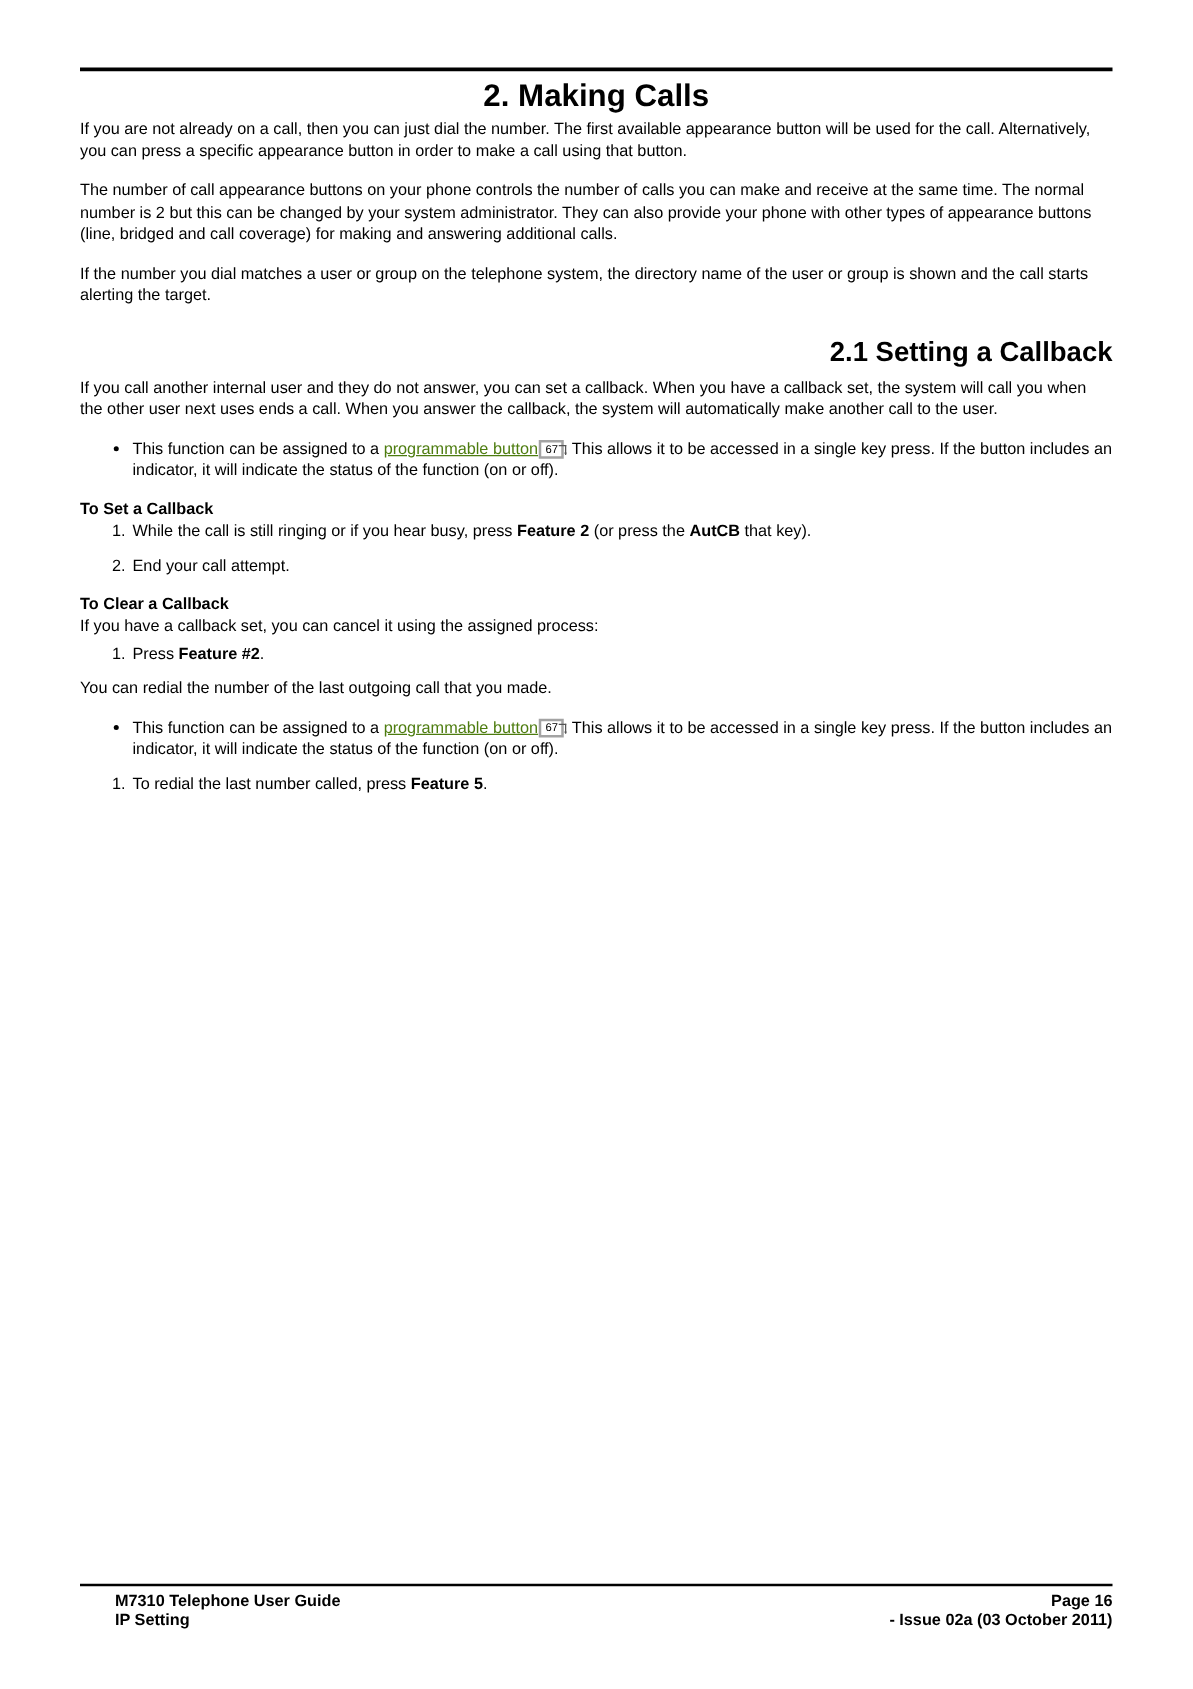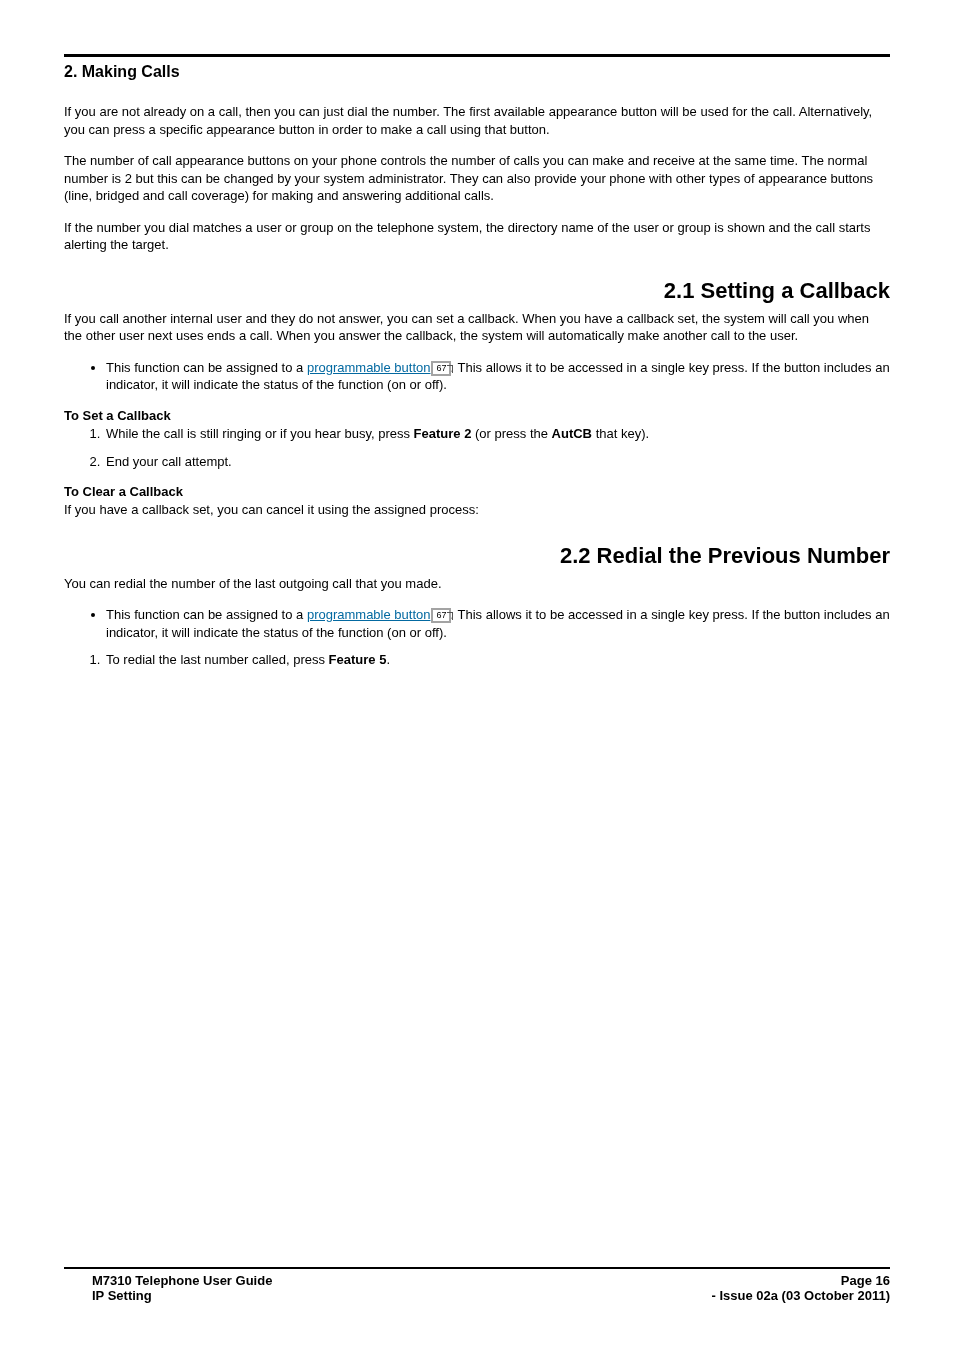--- a/index.html
+++ b/index.html
@@ -15,42 +15,43 @@
   }
   .page {
     padding: 54px 64px 0 64px;
   }
   .rule-top {
     border-top: 3px solid #000;
     margin-bottom: 6px;
   }
   h1.h1 {
     font-family: Arial, Helvetica, sans-serif;
-    font-size: 16px;
+    font-size: 25px;
     font-weight: bold;
-    margin: 0 0 22px 0;
+    margin: 0 0 2px 0;
+    text-align: center;
   }
   h2.h2 {
     font-family: Arial, Helvetica, sans-serif;
     font-size: 22px;
     font-weight: bold;
     margin: 24px 0 6px 0;
     text-align: right;
   }
   p { margin: 0 0 14px 0; line-height: 1.35; }
   .subhead {
     font-weight: bold;
     margin: 14px 0 2px 0;
   }
   ul.b { margin: 0 0 10px 0; padding-left: 42px; }
   ul.b li { margin: 0 0 6px 0; line-height: 1.35; }
   ol.n { margin: 0 0 10px 0; padding-left: 40px; }
   ol.n li { margin: 0 0 10px 0; line-height: 1.35; padding-left: 2px; }
   ol.n li::marker { font-size: 13px; }
-  a.link { color: #0369a1; text-decoration: underline; }
+  a.link { color: #4d7c0f; text-decoration: underline; }
   .pgref {
     display: inline-block;
     border: 2px solid #a3a3a3;
     font-size: 9px;
     line-height: 1;
     padding: 1px 2px 1px 3px;
     vertical-align: 1px;
     margin-left: 1px;
     font-family: Arial, sans-serif;
     position: relative;
@@ -96,22 +97,26 @@
   <div class="subhead">To Set a Callback</div>
   <ol class="n">
     <li>
       <span>While the call is still ringing or if you hear busy, press </span><b>Feature 2</b><span> (or press the </span><b>AutCB</b><span> that key).</span>
     </li>
     <li>End your call attempt.</li>
   </ol>
 
   <div class="subhead">To Clear a Callback</div>
   <p class="nomargin">If you have a callback set, you can cancel it using the assigned process:</p>
+  <ol class="n">
+    <li>
+      <span>Press </span><b>Feature #2</b><span>.</span>
+    </li>
+  </ol>
 
-  <h2 class="h2">2.2 Redial the Previous Number</h2>
   <p>You can redial the number of the last outgoing call that you made.</p>
 
   <ul class="b">
     <li>
       <span>This function can be assigned to a </span><a class="link" href="#">programmable button</a><span class="pgref">67</span><span>. This allows it to be accessed in a single key press. If the button includes an indicator, it will indicate the status of the function (on or off).</span>
     </li>
   </ul>
 
   <ol class="n">
     <li>

